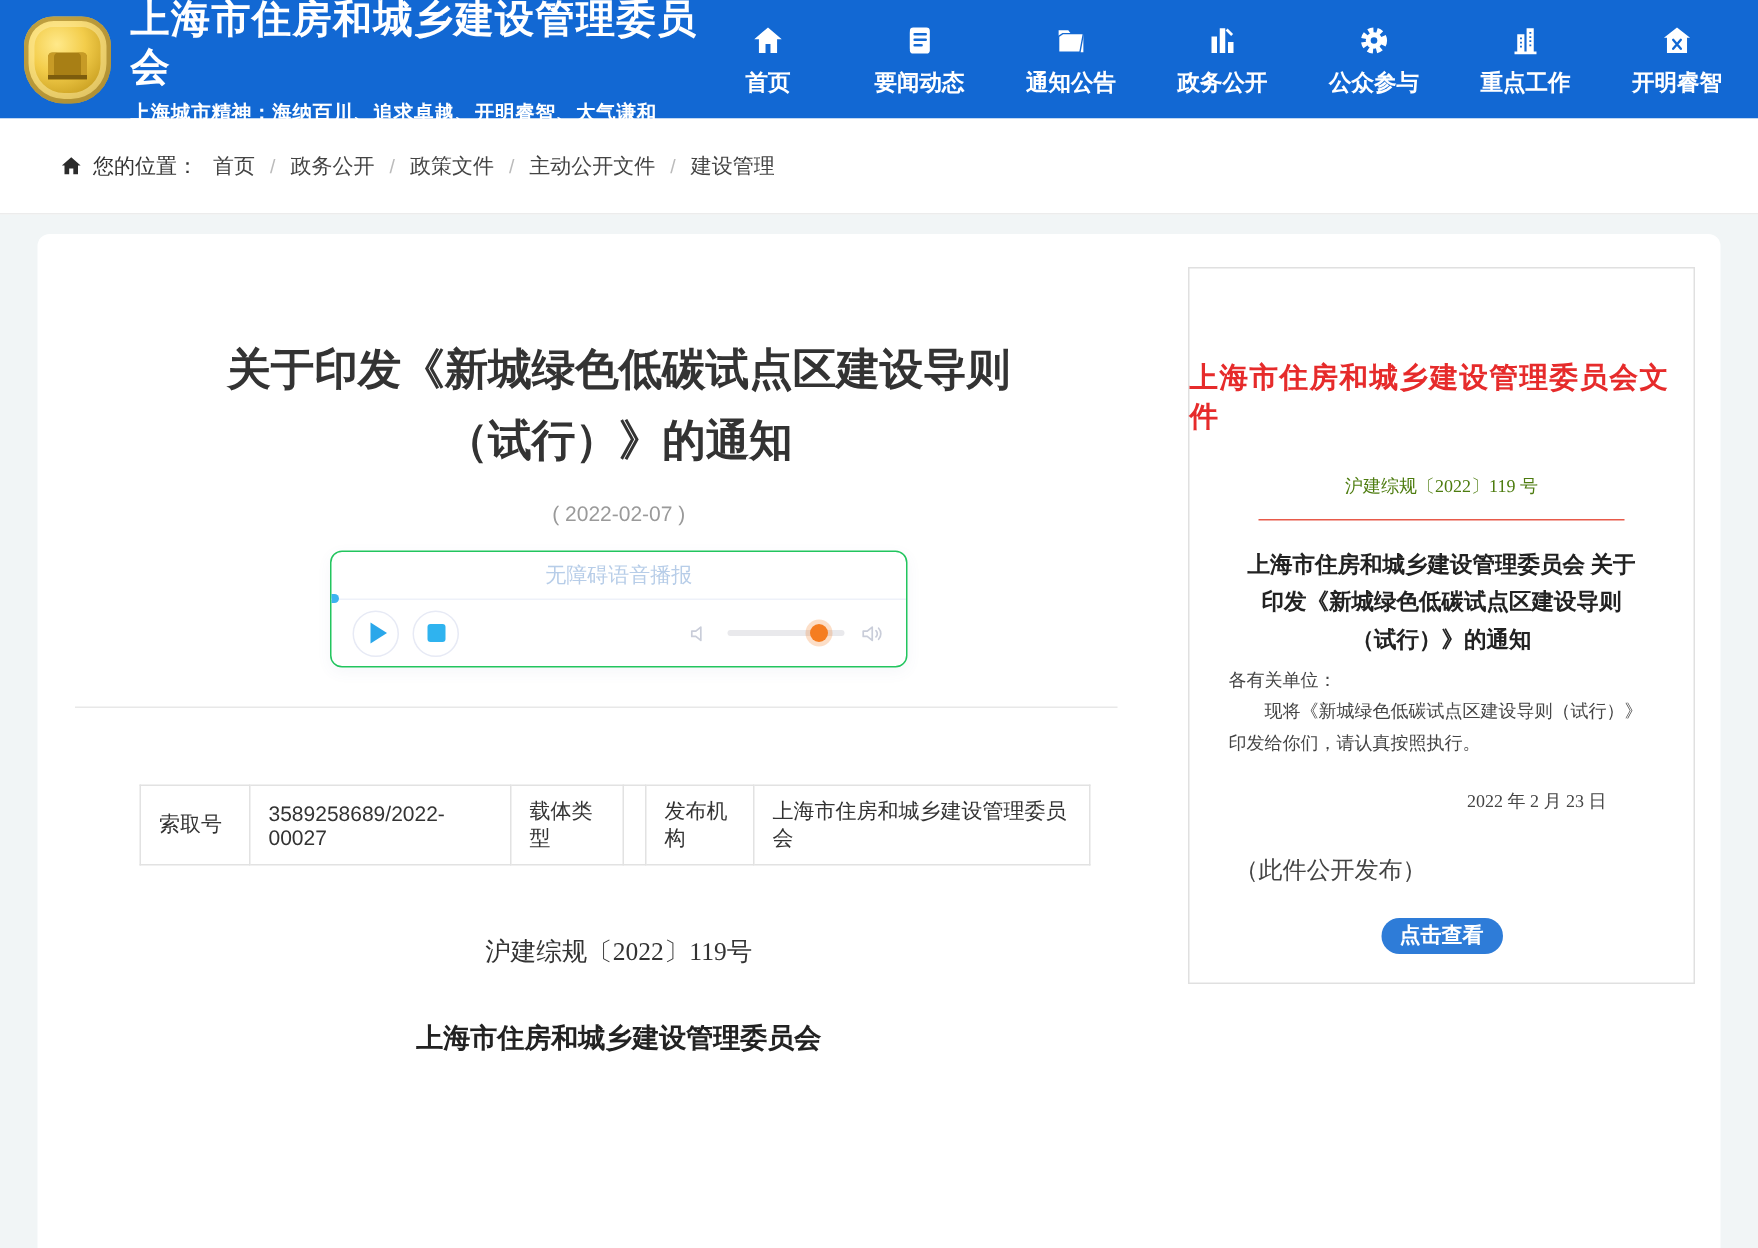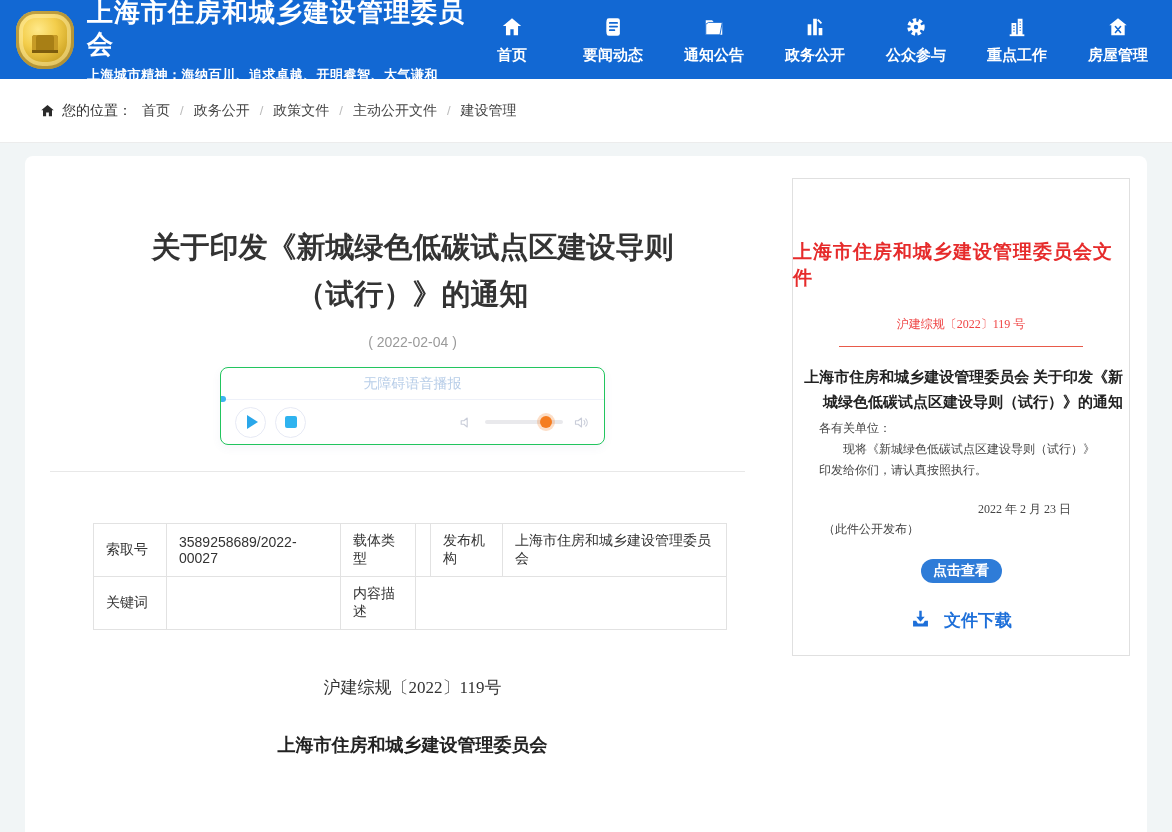--- a/index.html
+++ b/index.html
@@ -70,27 +70,27 @@
 
   
   .doc-block { font-family:"Liberation Serif", serif; text-align:center; color:#333; }
   .doc-number { margin-top:46px; font-size:17px; }
   .doc-org { margin-top:34px; font-size:18px; font-weight:bold; color:#222; }
 
   
   .preview-card { position:absolute; top:22px; right:17px; width:338px; height:478px;
                   border:1px solid #e0e0e0; background:#fff; font-family:"Liberation Serif", serif; }
   .sb-red-title { margin-top:60px; color:#e62b2b; font-size:19px; font-weight:bold; letter-spacing:1px; }
-  .sb-number { margin-top:25px; text-align:center; color:#ef4444; font-size:12px; }
+  .sb-number { margin-top:25px; text-align:center; color:#4d7c0f; font-size:12px; }
   .sb-redline { border:none; border-top:1px solid #e85a4a; margin:13px 46px 0; }
-  .sb-title { margin:18px 6px 0; text-align:right; font-size:15px; font-weight:bold; color:#222; line-height:25px; }
+  .sb-title { margin:18px 36px 0; text-align:center; font-size:15px; font-weight:bold; color:#222; line-height:25px; }
   .sb-body { margin:3px 26px 0; font-size:12px; color:#444; line-height:21px; }
   .sb-para { text-indent:2em; }
   .sb-date { margin-top:20px; text-align:right; padding-right:58px; font-size:12px; color:#444; }
-  .sb-note { margin-top:3px; padding-left:30px; font-size:12px; color:#444; }
+  .sb-note { margin-top:27px; padding-left:30px; font-size:16px; color:#444; }
   .sb-view-btn { display:block; margin:21px auto 0; width:81px; height:24px; border:none; border-radius:13px;
                  background:#2e7cd8; color:#fff; font-size:14px; font-weight:bold; cursor:pointer;
                  font-family:"Liberation Sans", sans-serif; }
   .sb-download { margin-top:25px; display:flex; align-items:center; justify-content:center; gap:13px; cursor:pointer; }
   .sb-download svg { width:21px; height:21px; }
   .sb-download-label { color:#1d6fd9; font-size:17px; font-weight:bold; font-family:"Liberation Sans", sans-serif; }
 </style>
 </head>
 <body>
 
@@ -157,21 +157,21 @@
       </span>
       <span class="nav-label">重点工作</span>
     </div>
     <div class="nav-item">
       <span class="nav-icon">
         <svg viewBox="0 0 24 24">
             <path d="M12 2.5l9.5 7.5h-2.2v11H4.7v-11H2.5z" fill="#fff"></path>
             <path d="M9.2 11.5l5.6 6.5M14.8 11.5l-5.6 6.5" stroke="#1268d3" stroke-width="1.7" stroke-linecap="round"></path>
           </svg>
       </span>
-      <span class="nav-label">房屋管理</span>
+      <span class="nav-label">开明睿智</span>
     </div>
   </nav>
 </header>
 
 <div class="breadcrumb-bar">
   <span class="crumb-home">
     <svg viewBox="0 0 24 24">
         <path d="M12 3l10 8.6h-2.8V21h-5v-6h-4.4v6h-5v-9.4H2z" fill="#2b2b2b"></path>
       </svg>
   </span>
@@ -185,21 +185,21 @@
   <span class="crumb-link">主动公开文件</span>
   <span class="crumb-sep">/</span>
   <span class="crumb-link">建设管理</span>
 </div>
 
 <div class="page-body">
   <div class="card">
 
     <div class="main-col">
       <h1 class="article-title">关于印发《新城绿色低碳试点区建设导则（试行）》的通知</h1>
-      <div class="article-date">( 2022-02-04 )</div>
+      <div class="article-date">( 2022-02-07 )</div>
 
       <div class="audio-player">
         <div class="audio-label-row">
           <span>无障碍语音播报</span>
           <span class="audio-progress-mark"></span>
         </div>
         <div class="audio-controls">
           <button class="round-btn">
               <span class="play-glyph"></span>
             </button>
@@ -238,26 +238,20 @@
           </colgroup>
         <tbody>
             <tr>
           <td>索取号</td>
           <td>3589258689/2022-00027</td>
           <td>载体类型</td>
           <td></td>
           <td>发布机构</td>
           <td>上海市住房和城乡建设管理委员会</td>
         </tr>
-        <tr>
-          <td>关键词</td>
-          <td></td>
-          <td>内容描述</td>
-          <td colspan="3"></td>
-        </tr>
       </tbody>
         </table>
 
       <div class="doc-block doc-number">沪建综规〔2022〕119号</div>
       <div class="doc-block doc-org">上海市住房和城乡建设管理委员会</div>
 
     </div>
 
     <aside class="preview-card">
       <div class="sb-red-title">上海市住房和城乡建设管理委员会文件</div>
@@ -267,25 +261,16 @@
         <span>上海市住房和城乡建设管理委员会</span>
         <span>关于印发《新城绿色低碳试点区建设导则（试行）》的通知</span>
       </div>
       <div class="sb-body">
         <div>各有关单位：</div>
         <div class="sb-para">现将《新城绿色低碳试点区建设导则（试行）》印发给你们，请认真按照执行。</div>
       </div>
       <div class="sb-date">2022 年 2 月 23 日</div>
       <div class="sb-note">（此件公开发布）</div>
       <button class="sb-view-btn">点击查看</button>
-      <div class="sb-download">
-        <span>
-          <svg viewBox="0 0 24 24" fill="#1d6fd9">
-              <path d="M10.6 3h2.8v7h3.4L12 15.6 7.2 10h3.4z"></path>
-              <path d="M3.5 14.5H7l2 3.2h6l2-3.2h3.5V21h-17z"></path>
-            </svg>
-        </span>
-        <span class="sb-download-label">文件下载</span>
-      </div>
     </aside>
 
   </div>
 </div>
 
 </body></html>

